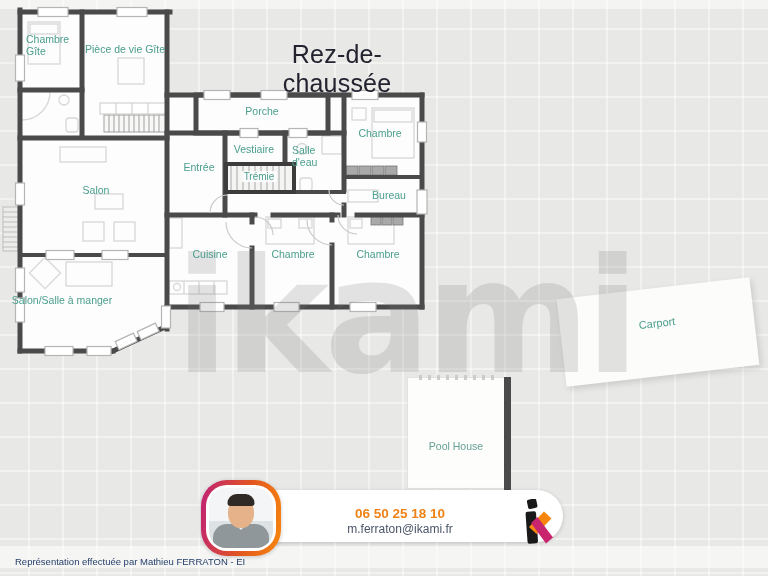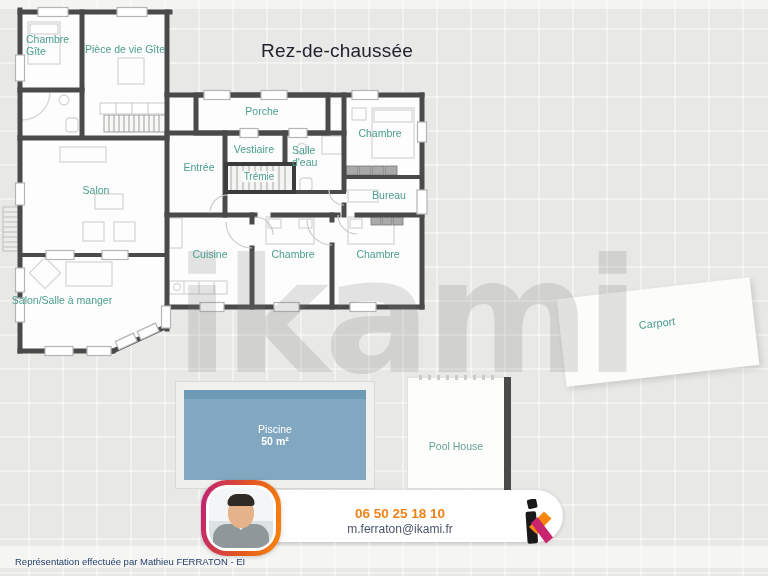--- a/index.html
+++ b/index.html
@@ -44,21 +44,21 @@
   }
   .water .pname{font-size:10.5px;}
   .water .parea{font-size:10.5px;font-weight:bold;}
   .pool-house{position:absolute;left:407px;top:377px;width:98px;height:112px;background:#fdfdfc;border:1px solid #e2e2df;box-sizing:border-box;}
   .ph-wall{position:absolute;left:504px;top:377px;width:7px;height:119px;background:#4a4a4a;}
   .ph-ticks{position:absolute;left:419px;top:375px;width:80px;height:5px;
     background:repeating-linear-gradient(90deg,#cccccc 0 3px,transparent 3px 9px);}
   .ph-label{position:absolute;left:456px;top:446px;transform:translate(-50%,-50%);font-size:10.5px;color:#67a096;text-align:center;}
   
   .title{position:absolute;left:247px;top:40px;width:180px;text-align:center;
-    font-size:19px;font-weight:500;color:#232330;letter-spacing:.2px;}
+    font-size:25px;font-weight:500;color:#232330;letter-spacing:.2px;}
   .footer{position:absolute;left:15px;top:556px;font-size:9.5px;font-weight:normal;color:#27406b;}
   
   .agent-card{position:absolute;left:230px;top:490px;width:333px;height:52px;background:#fff;
     border-radius:26px;box-shadow:0 1px 4px rgba(0,0,0,.18);}
   .card-text{position:absolute;left:55px;top:3px;width:230px;height:46px;
     display:flex;flex-direction:column;align-items:center;justify-content:center;}
   .agent-name{font-size:15px;font-weight:bold;color:#333d52;line-height:17px;}
   .agent-phone{font-size:13.5px;font-weight:bold;color:#ee8216;line-height:16px;margin-top:10px;}
   .agent-email{font-size:12px;color:#4b5568;line-height:14px;}
   .klogo{position:absolute;left:290px;top:9px;}
@@ -210,26 +210,20 @@
       <path d="M252,248 A26,26 0 0 1 226,222"></path>
       <path d="M332,245 A25,25 0 0 1 307,220"></path>
       <path d="M344,205 A15,15 0 0 1 329,190"></path>
     </g>
   </svg>
 
   <div class="carport">
     <span class="clabel">Carport</span>
   </div>
 
-  <div class="pool">
-    <div class="water">
-      <span class="pname">Piscine</span>
-      <span class="parea">50 m²</span>
-    </div>
-  </div>
 
   <div class="pool-house"></div>
   <div class="ph-wall"></div>
   <div class="ph-ticks"></div>
   <div class="ph-label">Pool House</div>
 
   <div class="watermark">ikami</div>
 
   <div class="rlabel wrap" style="left:55px;top:45px;width:58px">Chambre Gîte</div>
   <div class="rlabel" style="left:125px;top:49px">Pièce de vie Gîte</div>

